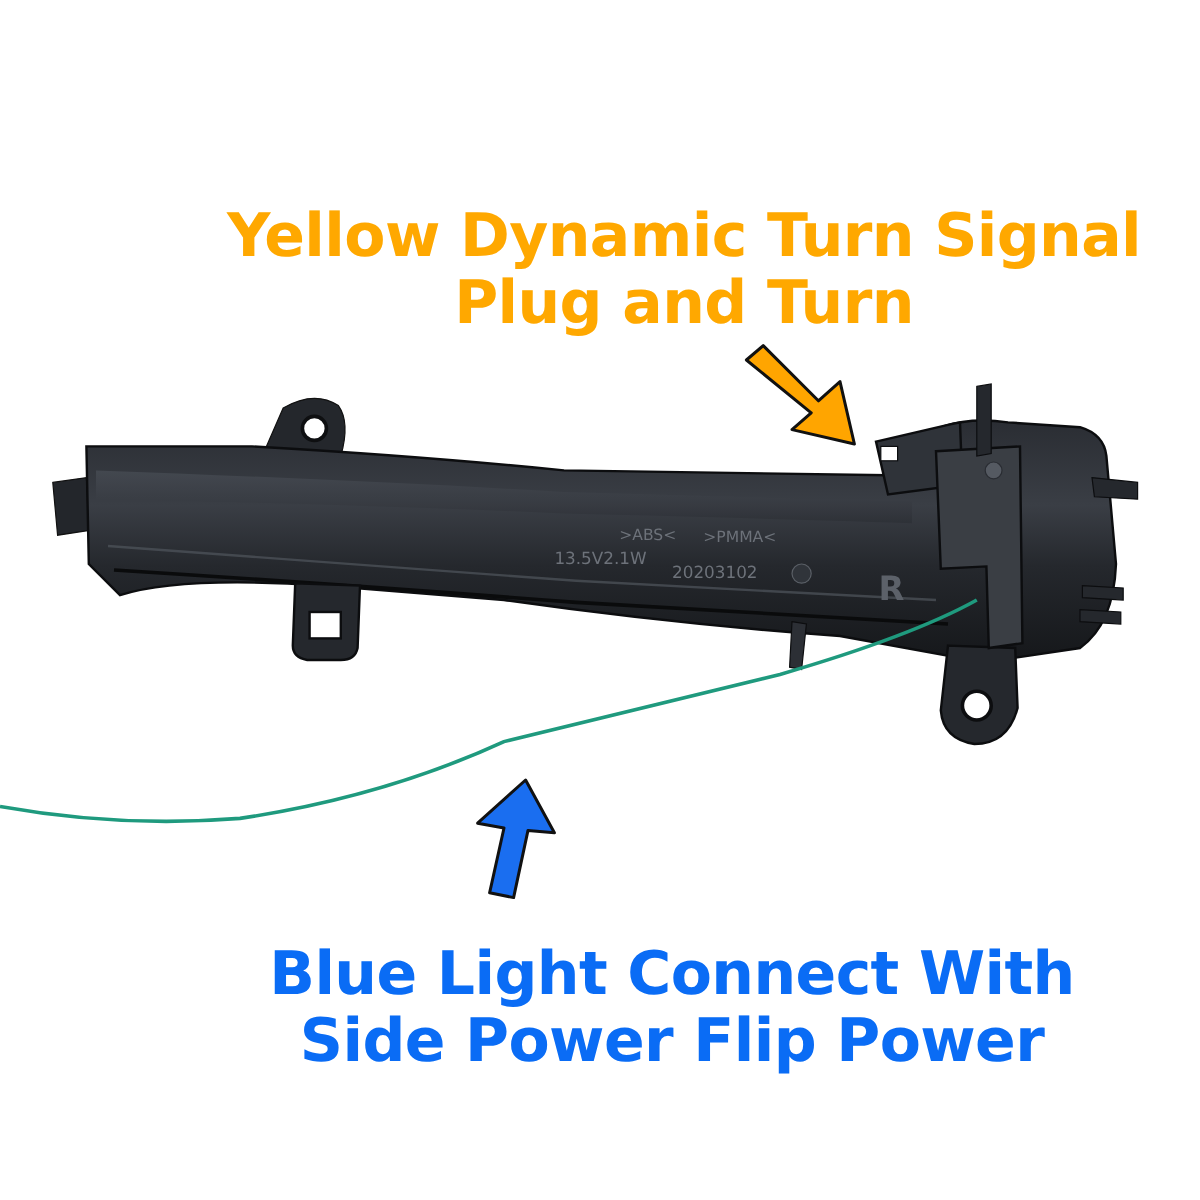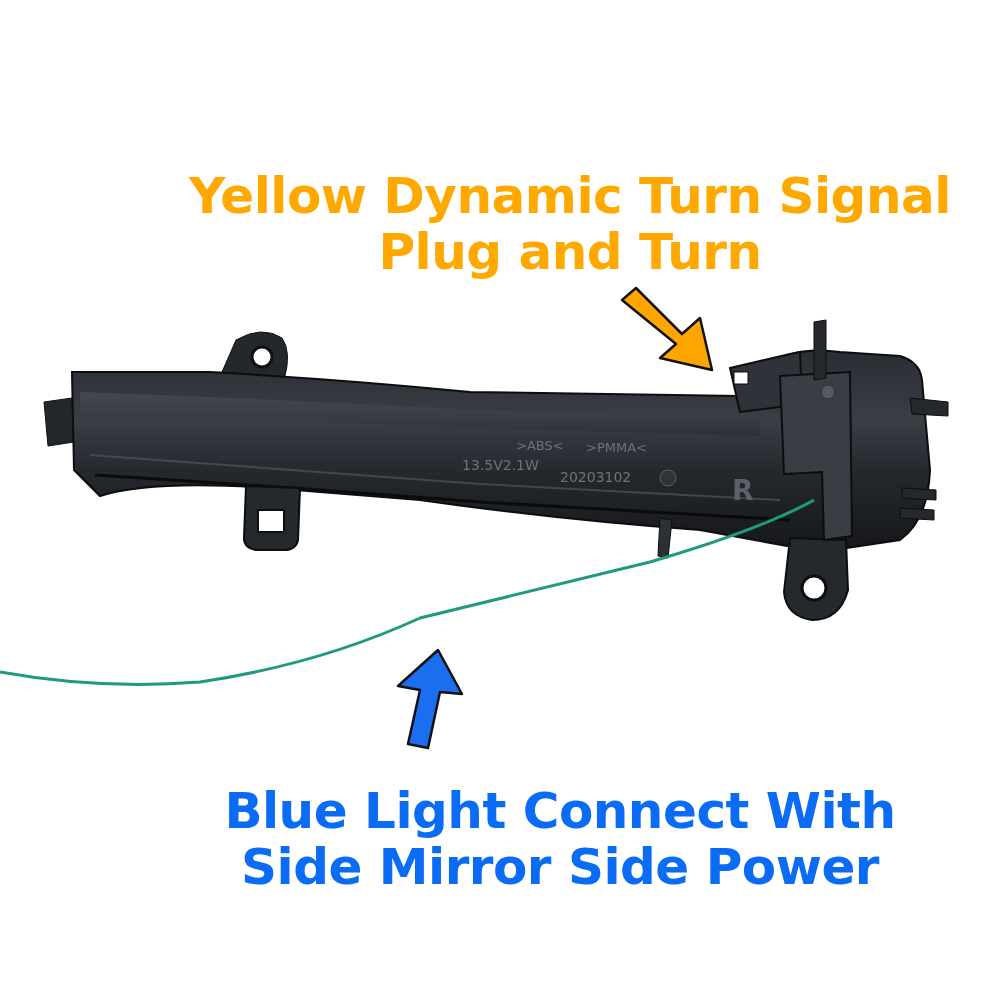--- a/index.html
+++ b/index.html
@@ -92,14 +92,14 @@
   </g>
 </svg>
 
 <h2 class="caption caption-top">
   <span>Yellow Dynamic Turn Signal</span>
   <span>Plug and Turn</span>
 </h2>
 
 <h2 class="caption caption-bottom">
   <span>Blue Light Connect With</span>
-  <span>Side Mirror Side Power</span>
+  <span>Side Power Flip Power</span>
 </h2>
 
 </body></html>

